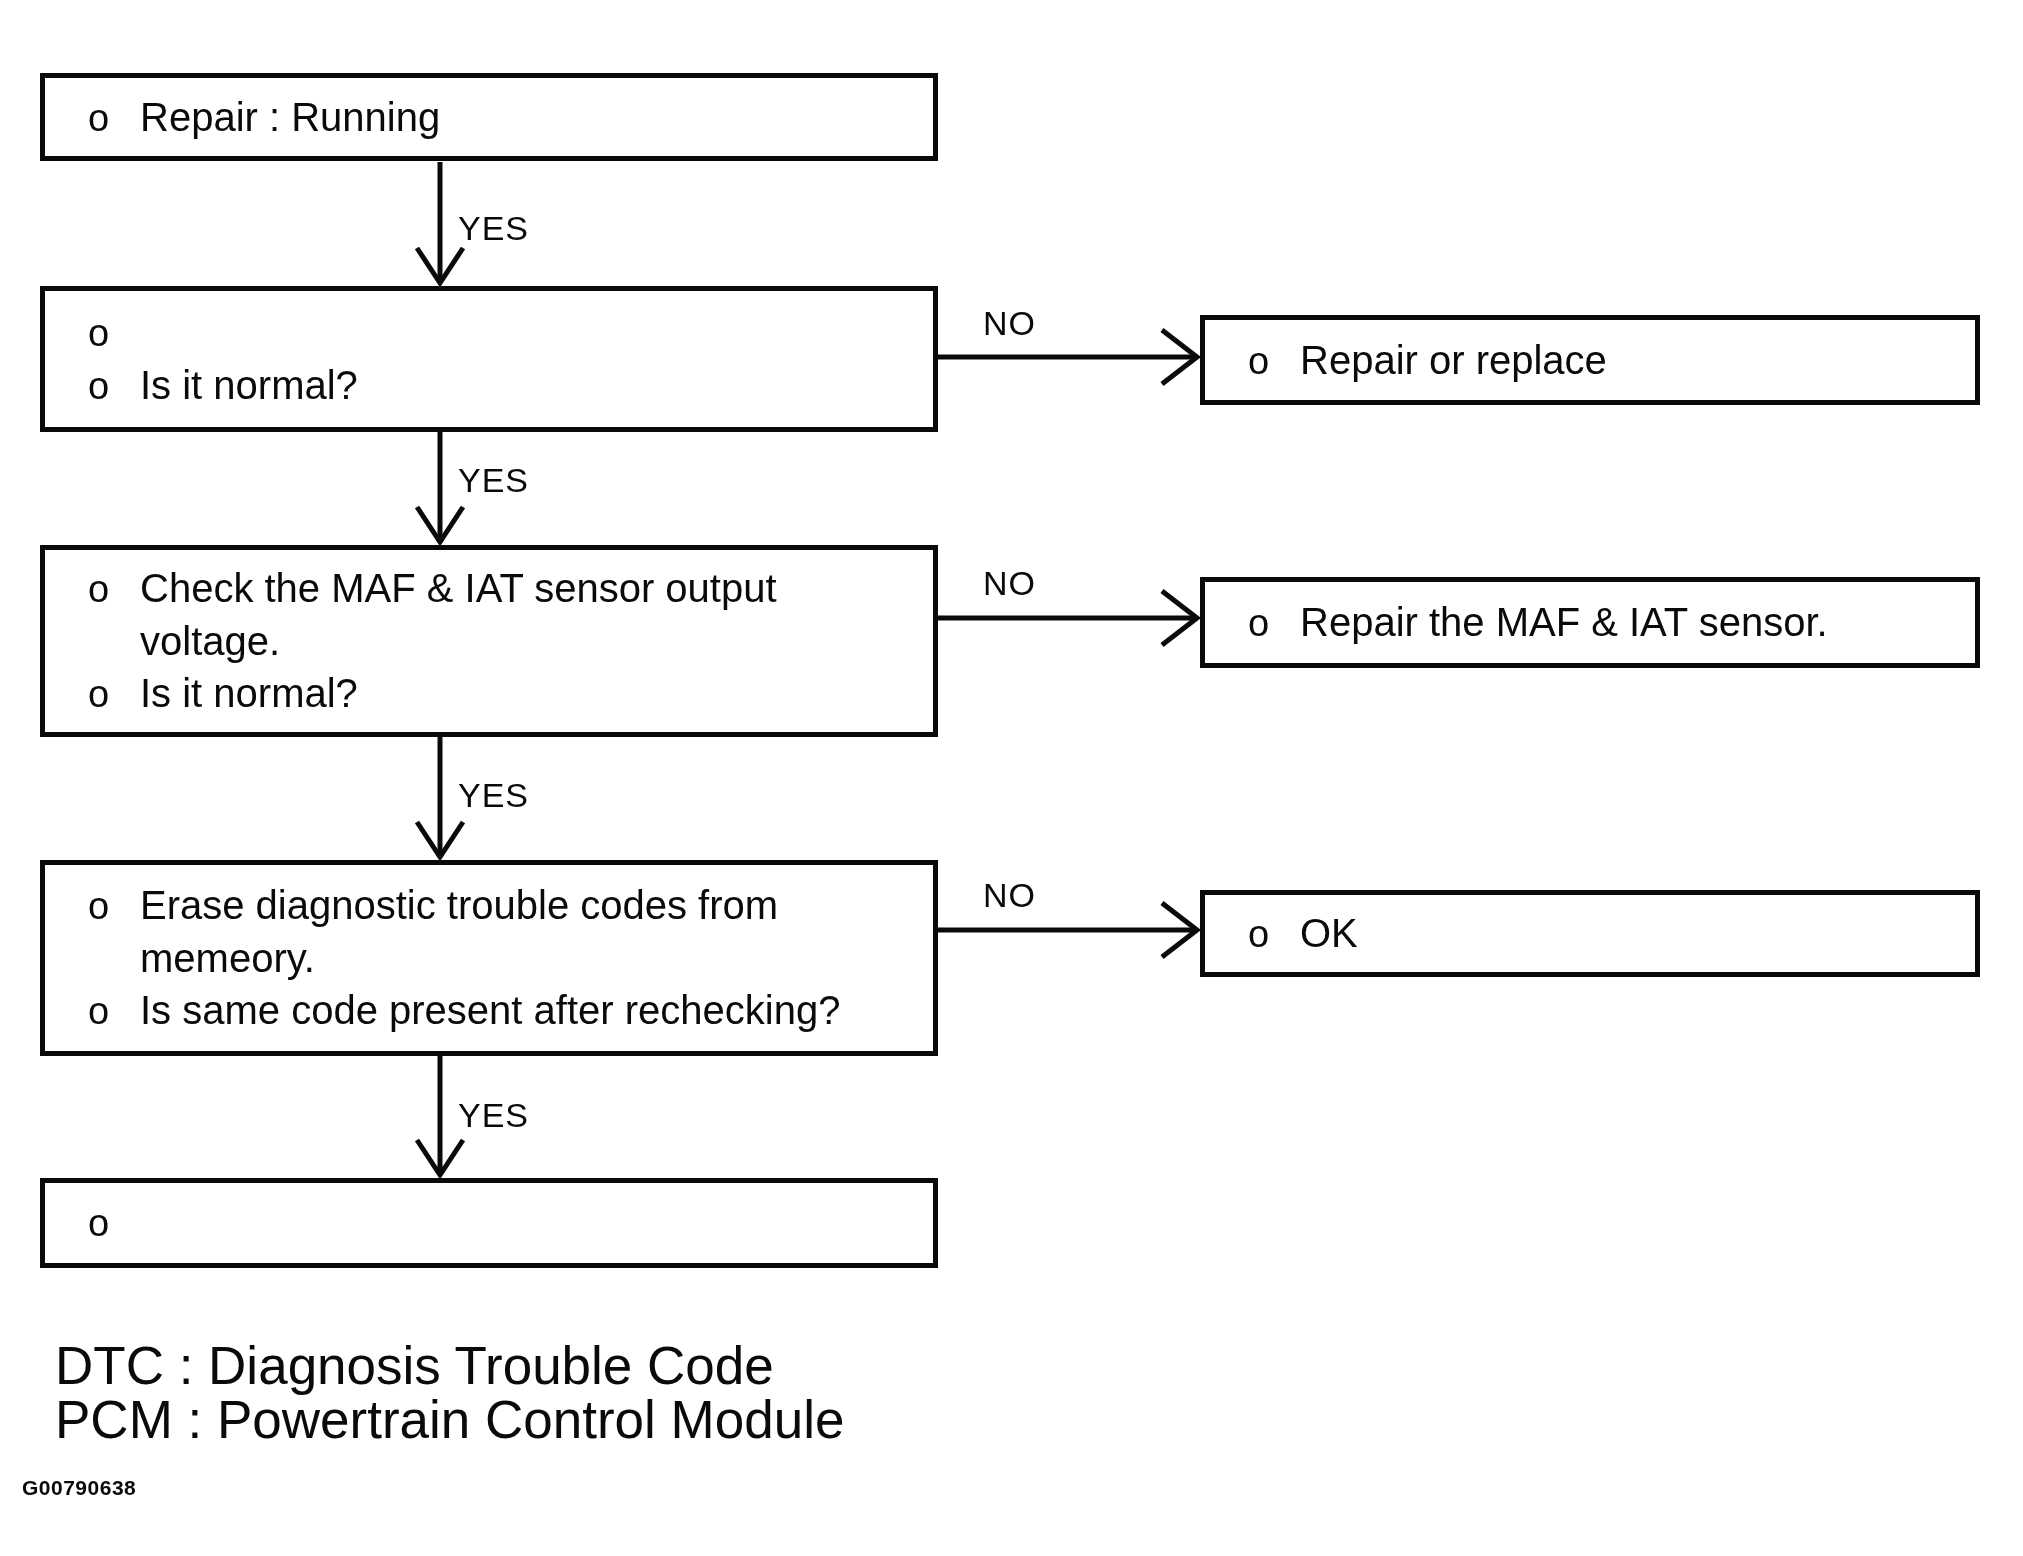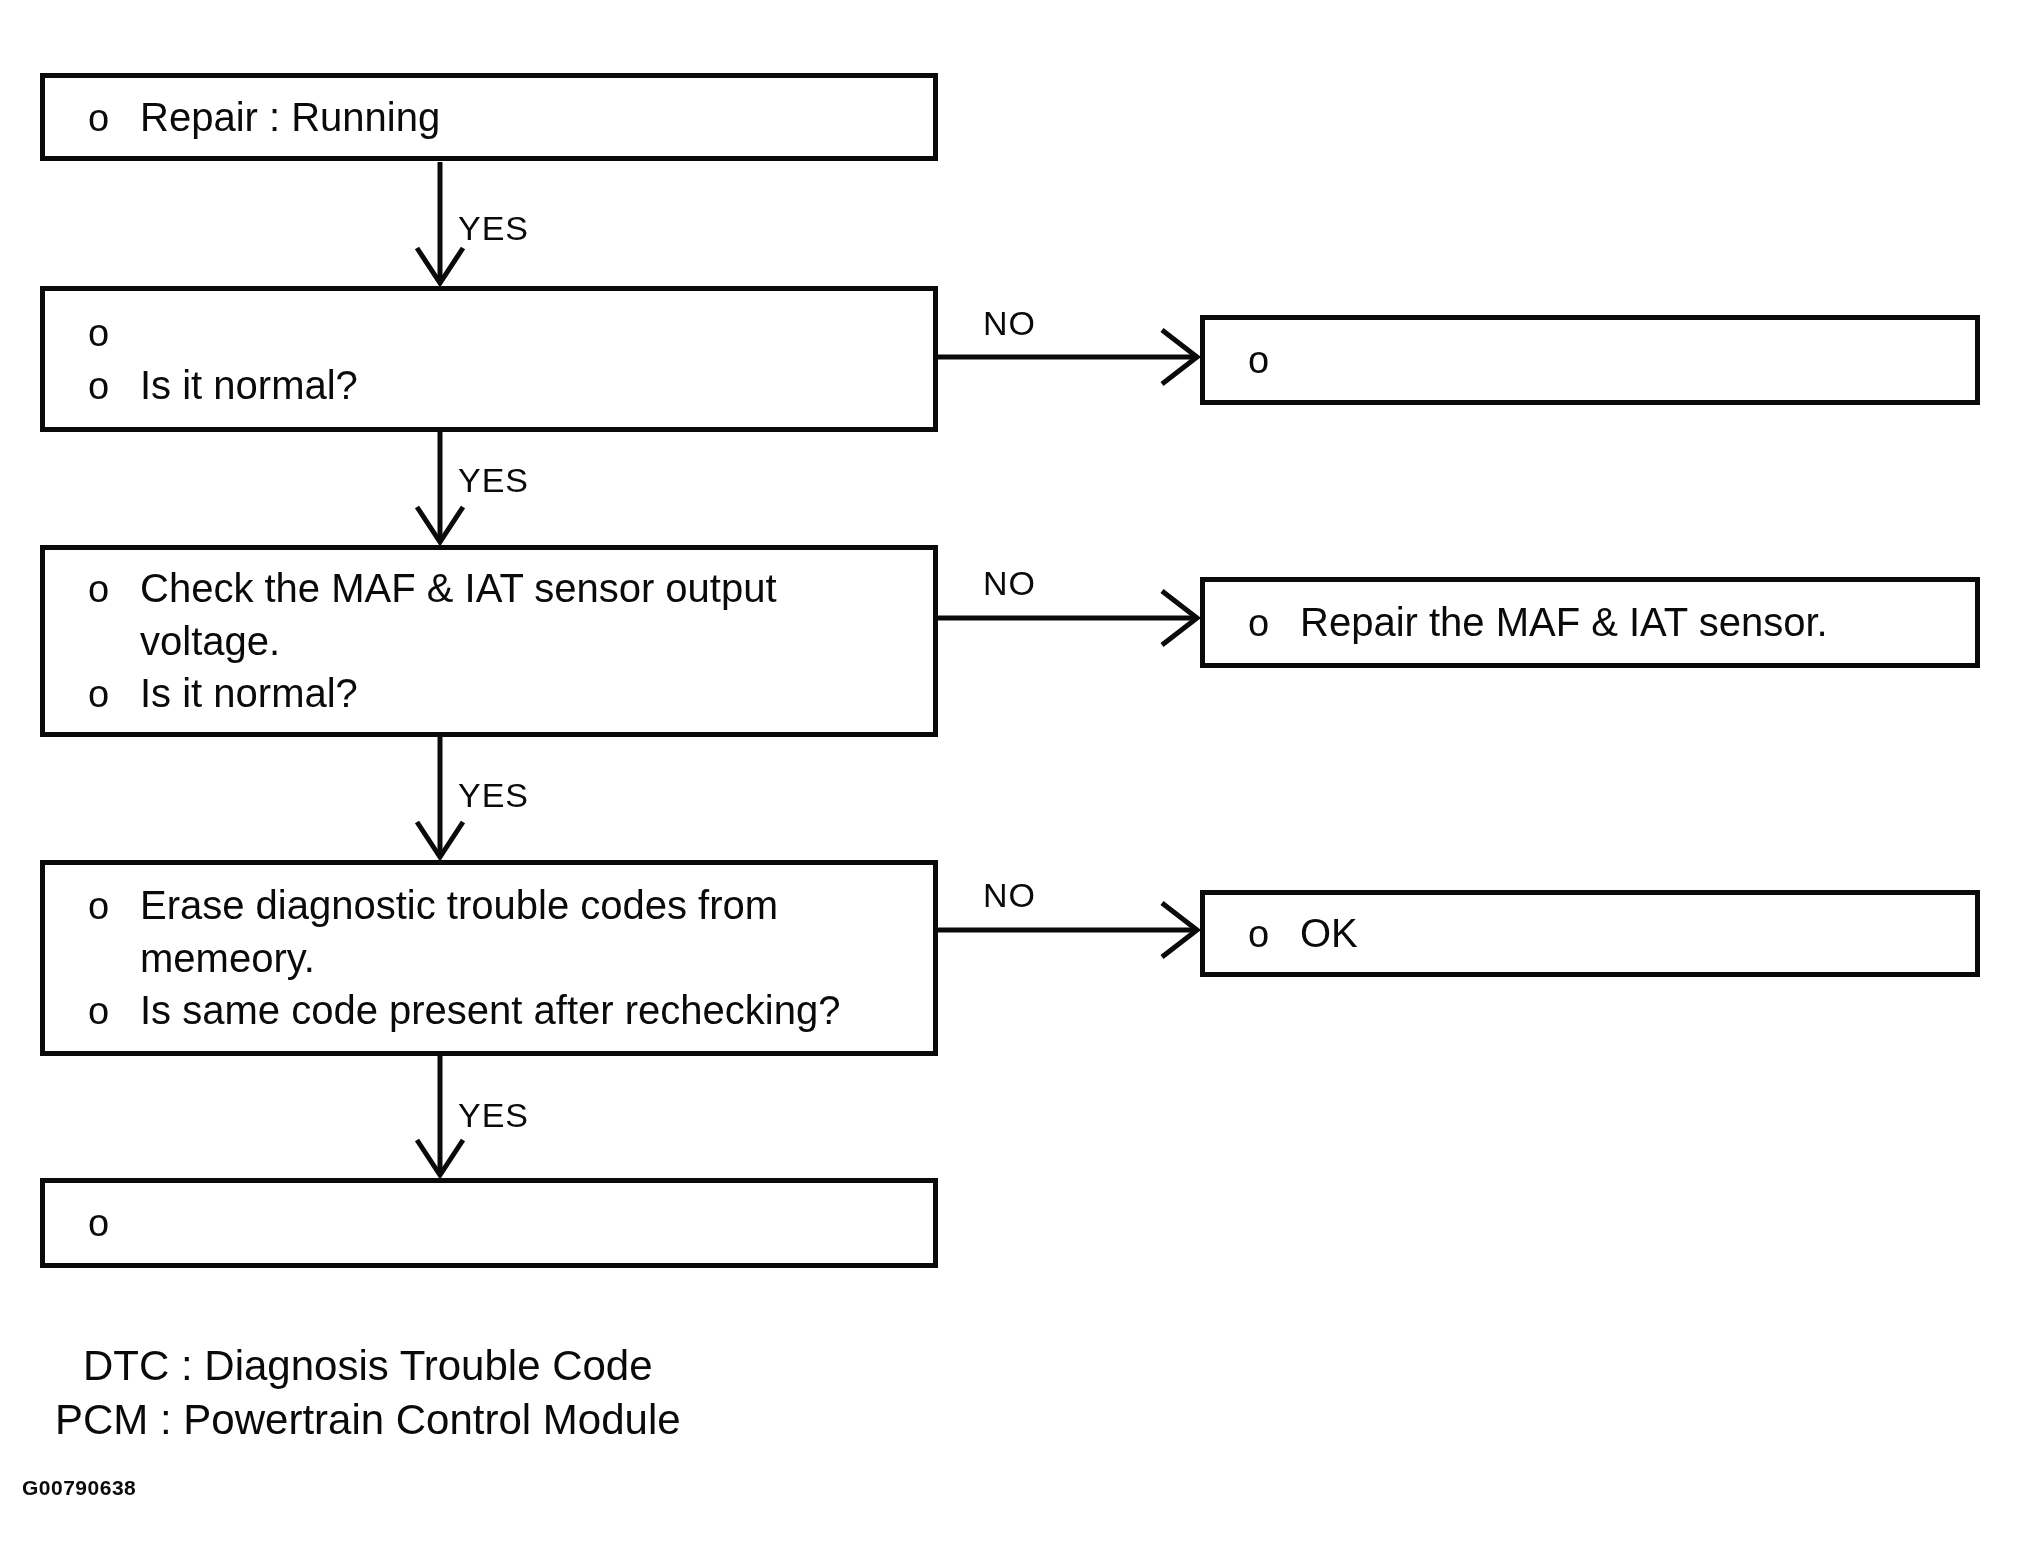--- a/index.html
+++ b/index.html
@@ -39,23 +39,22 @@
   .flabel{
     position:absolute;
     font-size:34px;
     line-height:50px;
     letter-spacing:1px;
   }
   .nlabel{width:90px;text-align:left;}
   .legend{
     position:absolute;
     left:55px;top:1339px;
-    font-size:42px;
+    font-size:53px;
     line-height:54px;
-    text-align:center;
   }
   .figid{
     position:absolute;
     left:22px;top:1452px;
     font-size:21px;
     font-weight:bold;
     letter-spacing:0.5px;
     margin-top:24px;
   }
 </style>
@@ -132,20 +131,21 @@
 
   <div class="fbox" style="left:40px;top:1178px;width:898px;height:90px">
     <div class="bline">
       <span class="bullet">o</span>
     </div>
   </div>
 
   <div class="fbox" style="left:1200px;top:315px;width:780px;height:90px">
     <div class="bline">
       <span class="bullet">o</span>
+      <span class="btext">Repair or replace</span>
     </div>
   </div>
 
   <div class="fbox" style="left:1200px;top:577px;width:780px;height:91px">
     <div class="bline">
       <span class="bullet">o</span>
       <span class="btext">Repair the MAF &amp; IAT sensor.</span>
     </div>
   </div>
 

